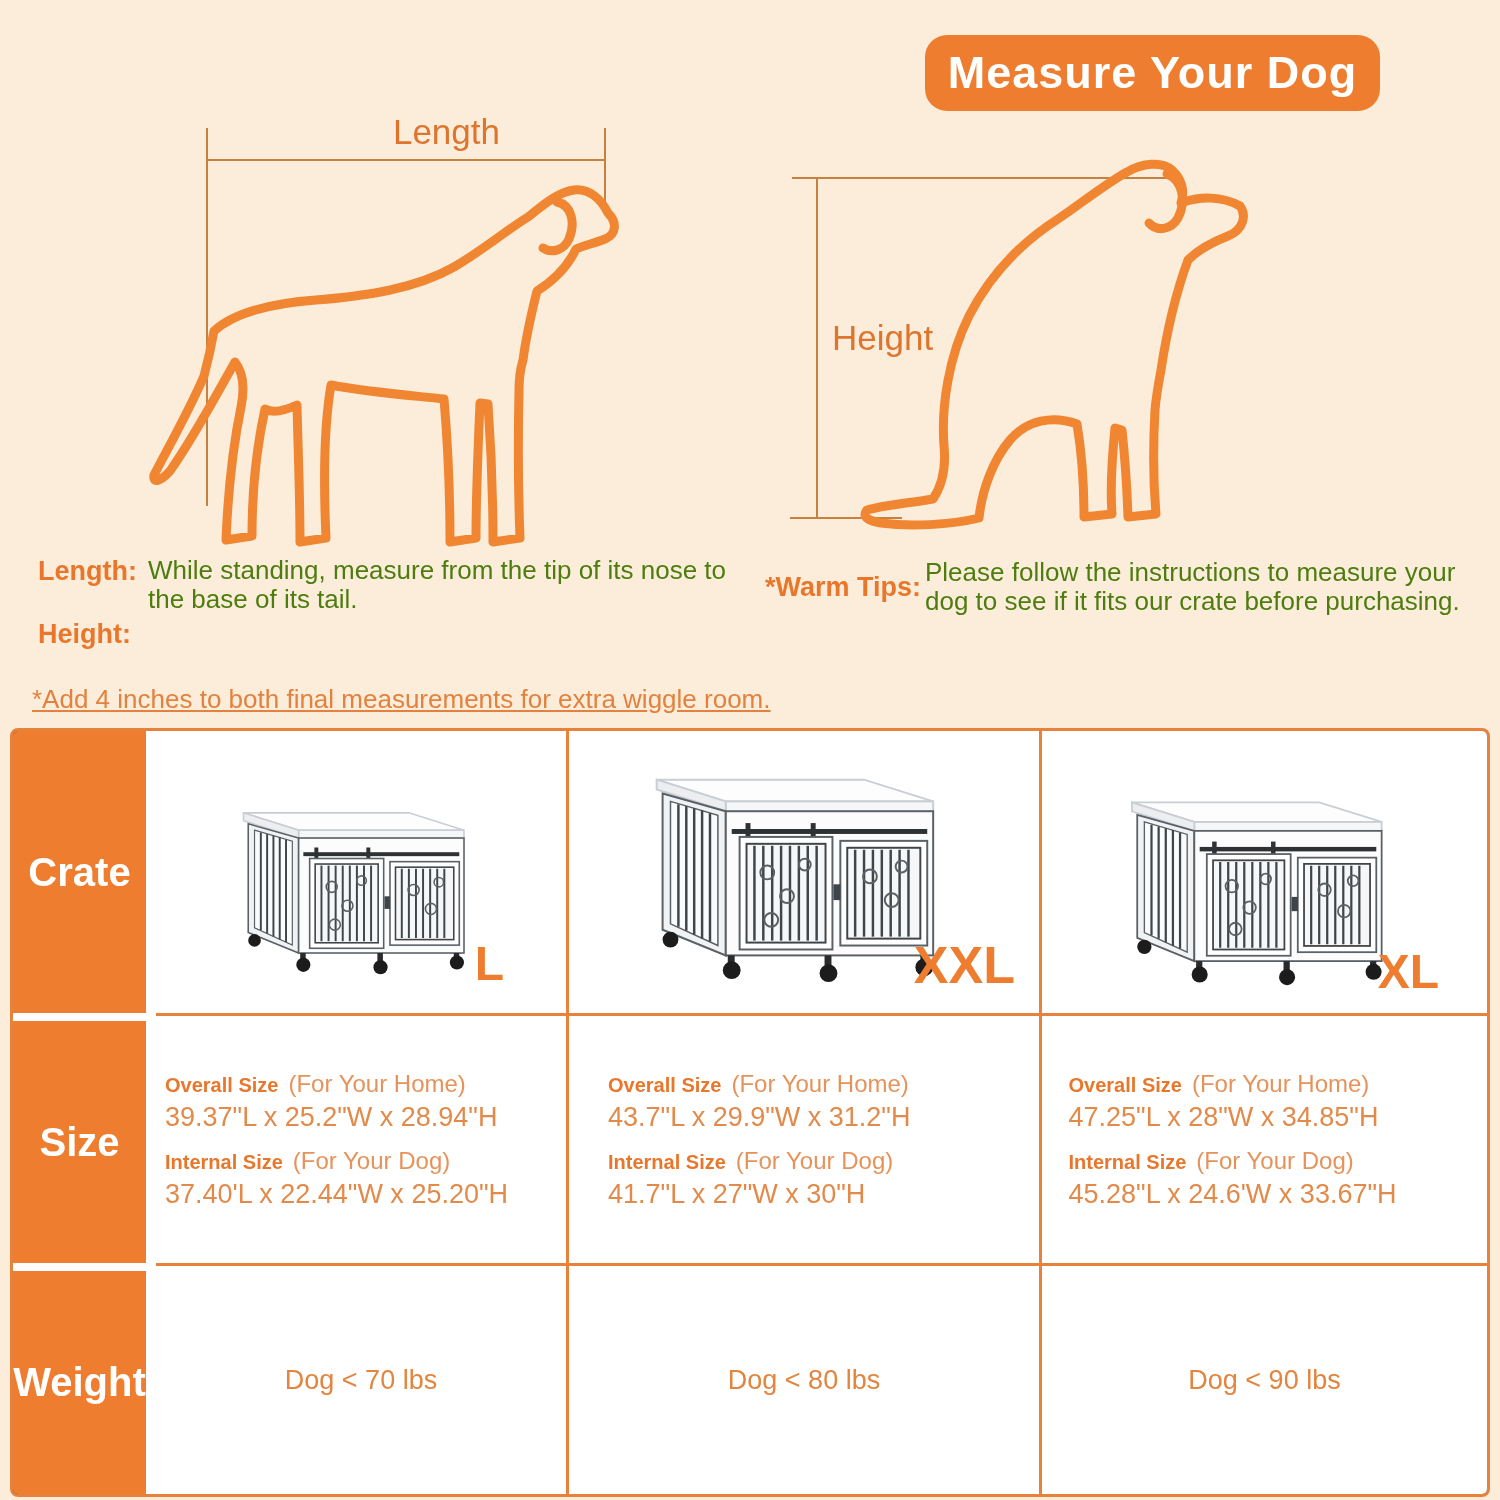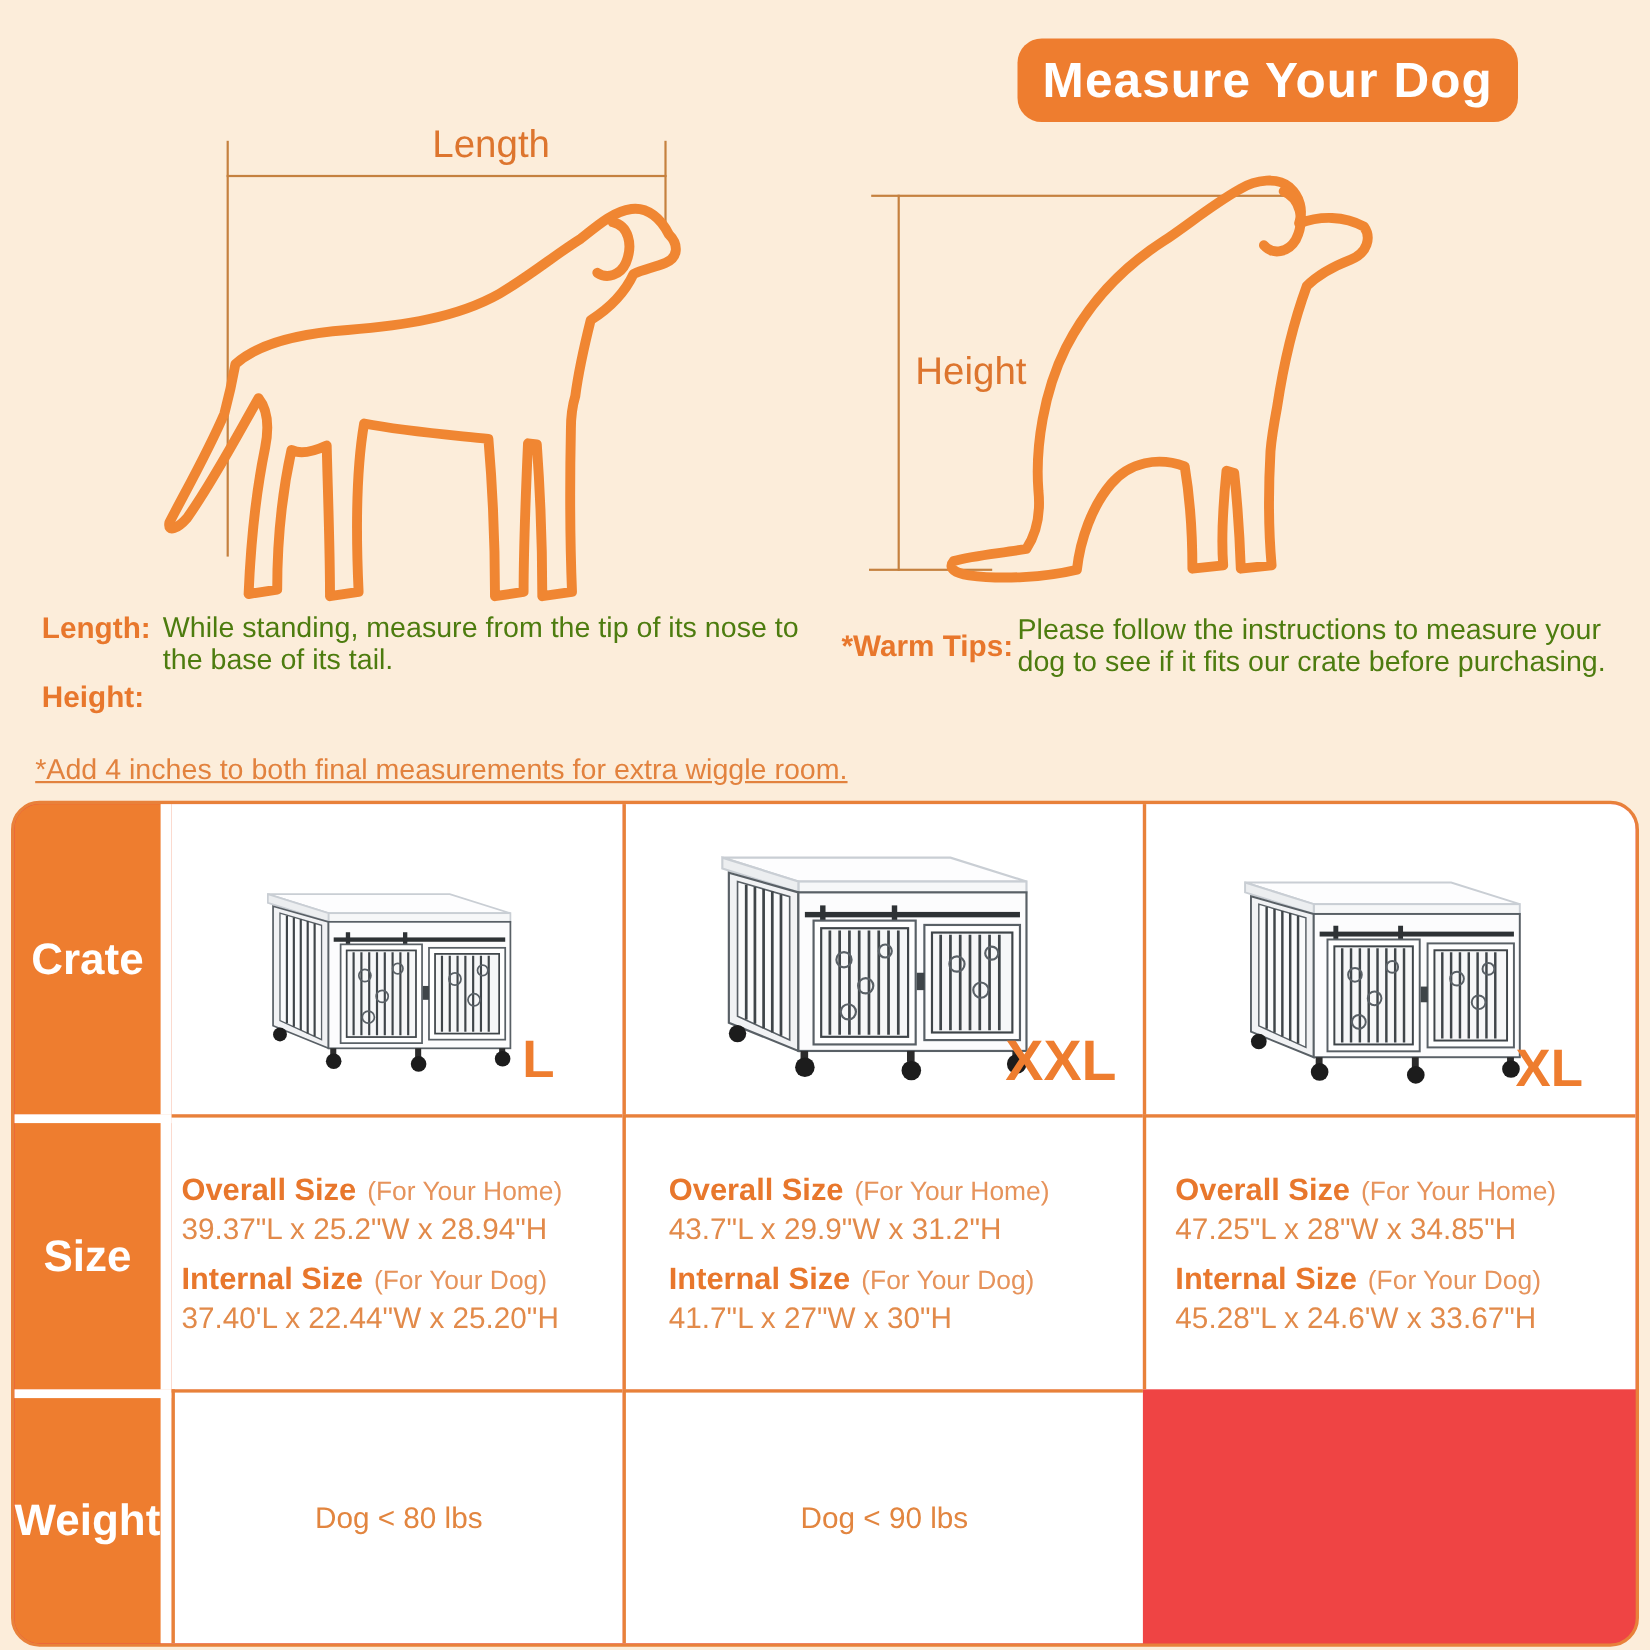--- a/index.html
+++ b/index.html
@@ -18,21 +18,21 @@
   .dog-svg { position:absolute; }
   .dog-svg path { fill:none; stroke:#f08632; stroke-width:9; stroke-linecap:round; stroke-linejoin:round; }
 
   
   .instr-label { position:absolute; color:#e8772c; font-weight:bold; font-size:27px; }
   .instr-text  { position:absolute; color:#4d7c0f; font-size:26px; line-height:29px; }
   .note-text   { position:absolute; color:#e2823e; font-size:26px;text-decoration:underline; }
 
   
   .spec-table { position:absolute; left:10px; top:728px; width:1480px; height:769px;
-                background:#ef4444; border:3px solid #e8813a; border-radius:26px; overflow:hidden;
+                background:#0c4a6e; border:3px solid #e8813a; border-radius:8px; overflow:hidden;
                 display:grid; grid-template-columns:143px 410px 473px 448px; grid-template-rows:282px 250px 231px; }
   .hdr-cell { background:#ee7d2f; border-right:10px solid #ffffff;
               display:flex; align-items:center; justify-content:center; }
   .hdr-cell.mid { border-top:8px solid #ffffff; }
   .hdr-cell span { color:#ffffff; font-weight:bold; font-size:40px; }
   .cell { background:#ffffff; position:relative; }
   .cell.vline { border-left:3px solid #e8813a; }
   .cell.hline { border-top:3px solid #e8813a; }
 
   
@@ -42,21 +42,21 @@
   .crate-xxl .crate-wrap { bottom:20px; width:316px; height:247px; }
   .size-letter { position:absolute; color:#ee7d2f; font-weight:bold; }
   .crate-l   .size-letter { right:62px;  bottom:22px; font-size:48px; }
   .crate-xl  .size-letter { right:48px;  bottom:14px; font-size:48px; }
   .crate-xxl .size-letter { right:24px;  bottom:18px; font-size:52px; }
 
   
   .size-cell { display:flex; align-items:center; justify-content:center; }
   .size-block { width:392px; }
   .size-title { white-space:nowrap; margin-bottom:4px; }
-  .size-title .t { color:#e8772c; font-weight:bold; font-size:28px; }
+  .size-title .t { color:#e8772c; font-weight:bold; font-size:20px; }
   .size-title .n { color:#e6935b; font-size:24px; margin-left:10px; }
   .size-dims { color:#e28a4a; font-size:27px; white-space:nowrap; margin-bottom:14px; }
   .size-dims.last { margin-bottom:0; }
 
   
   .weight-cell { display:flex; align-items:center; justify-content:center; }
   .weight-cell span { color:#e2853f; font-size:27px; }
 
   
   .crate-art { width:100%; height:100%; display:block; }
@@ -226,20 +226,23 @@
         <div class="size-title">
           <span class="t">Internal Size</span><span class="n">(For Your Dog)</span>
         </div>
         <div class="size-dims last">45.28"L x 24.6'W x 33.67"H</div>
       </div>
     </div>
 
     <div class="hdr-cell mid">
       <span>Weight</span>
     </div>
+    <div class="cell hline weight-cell">
+      <span>Dog &lt; 70 lbs</span>
+    </div>
     <div class="cell hline vline weight-cell">
       <span>Dog &lt; 80 lbs</span>
     </div>
     <div class="cell hline vline weight-cell">
       <span>Dog &lt; 90 lbs</span>
     </div>
 
   </div>
 </div>
 

